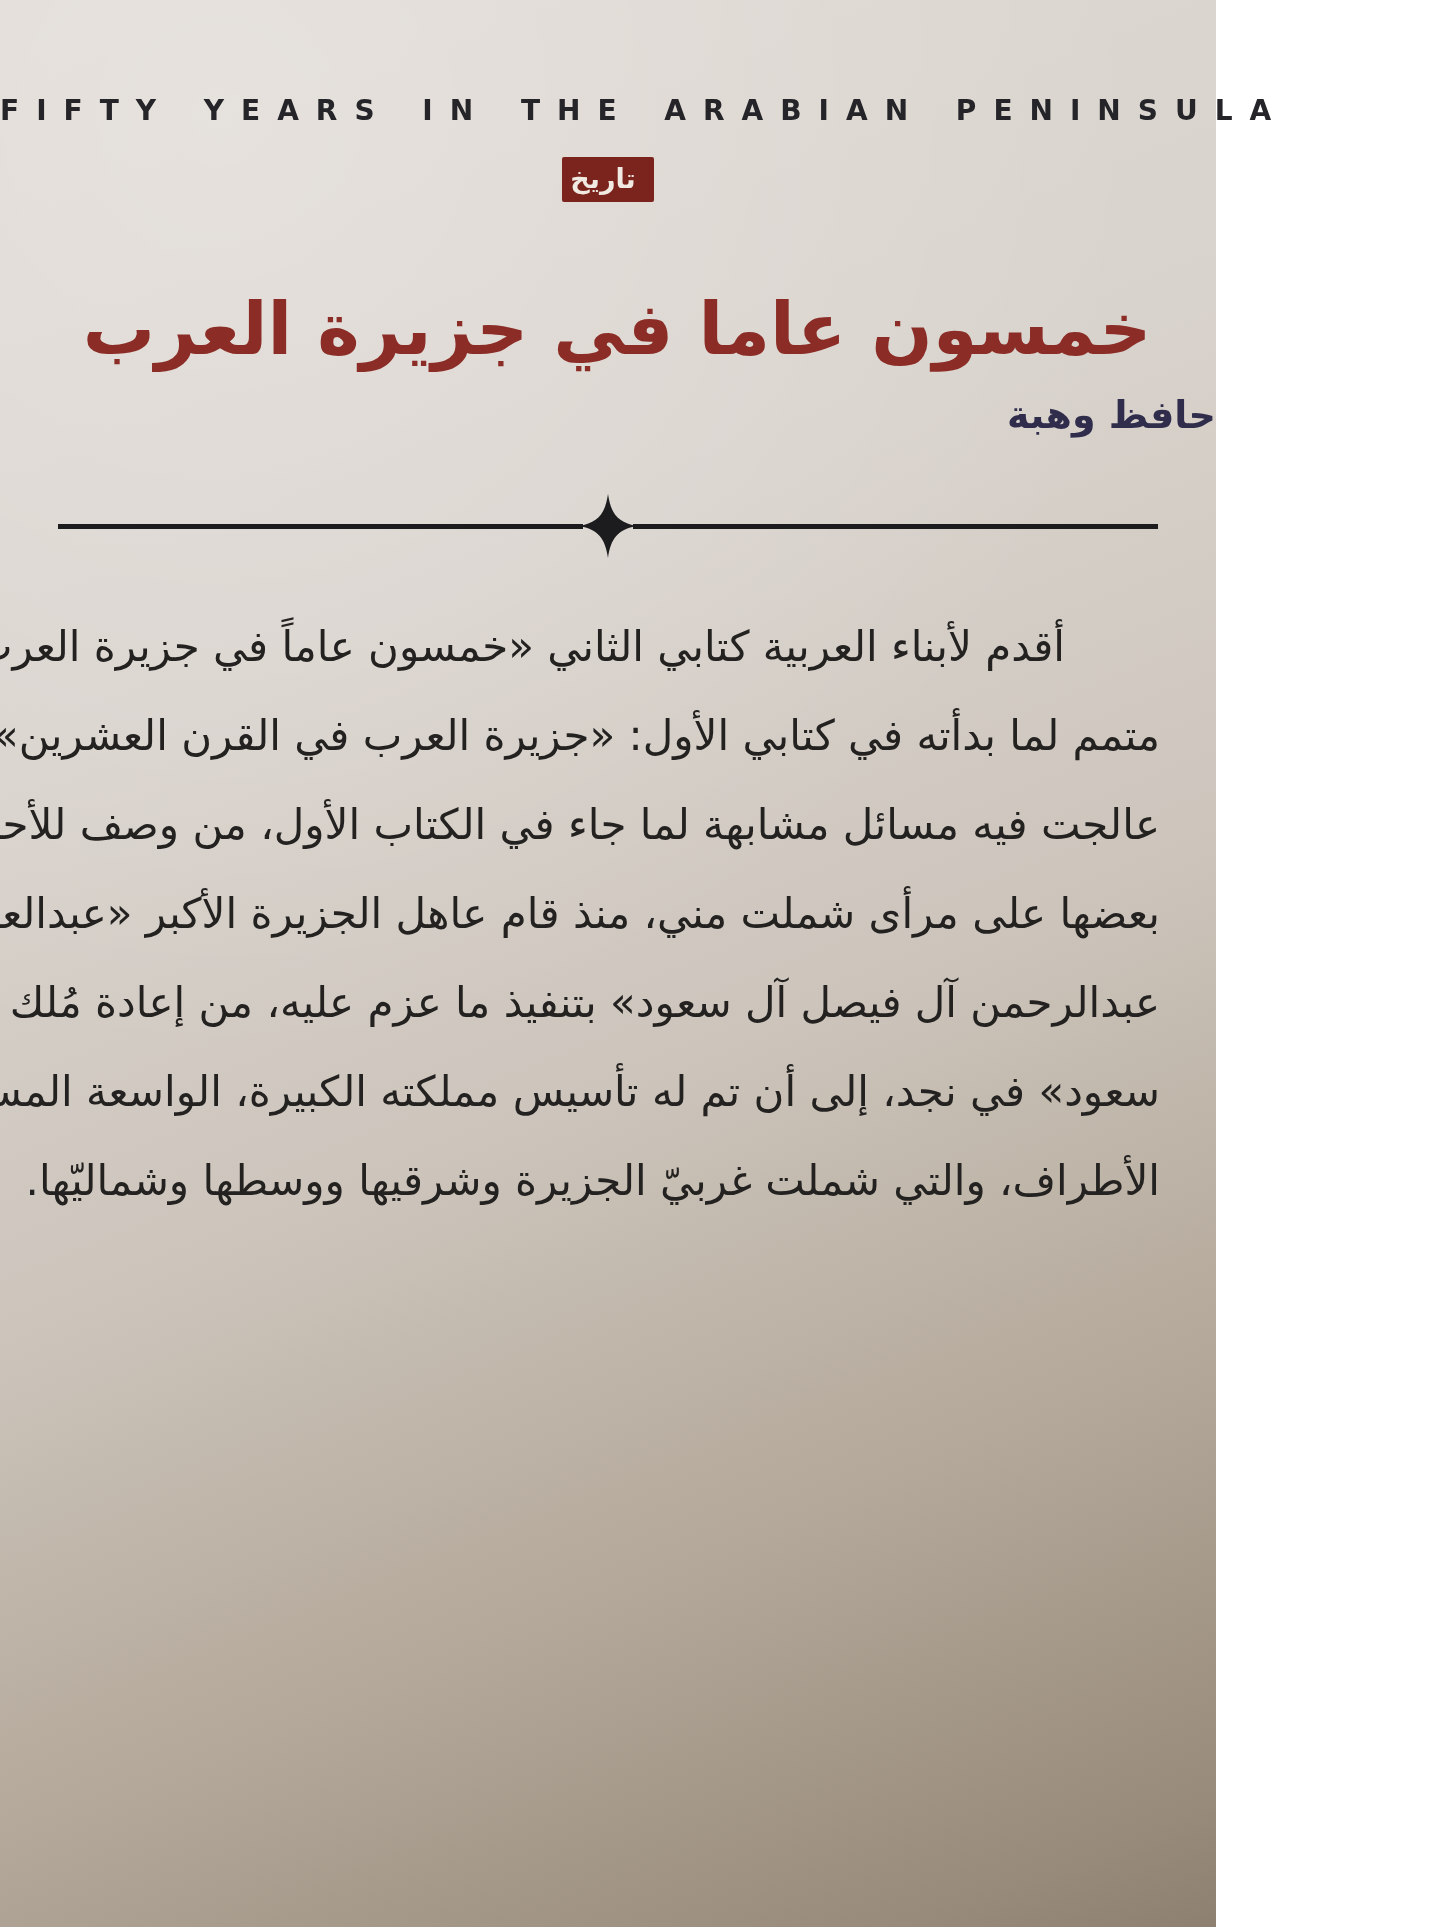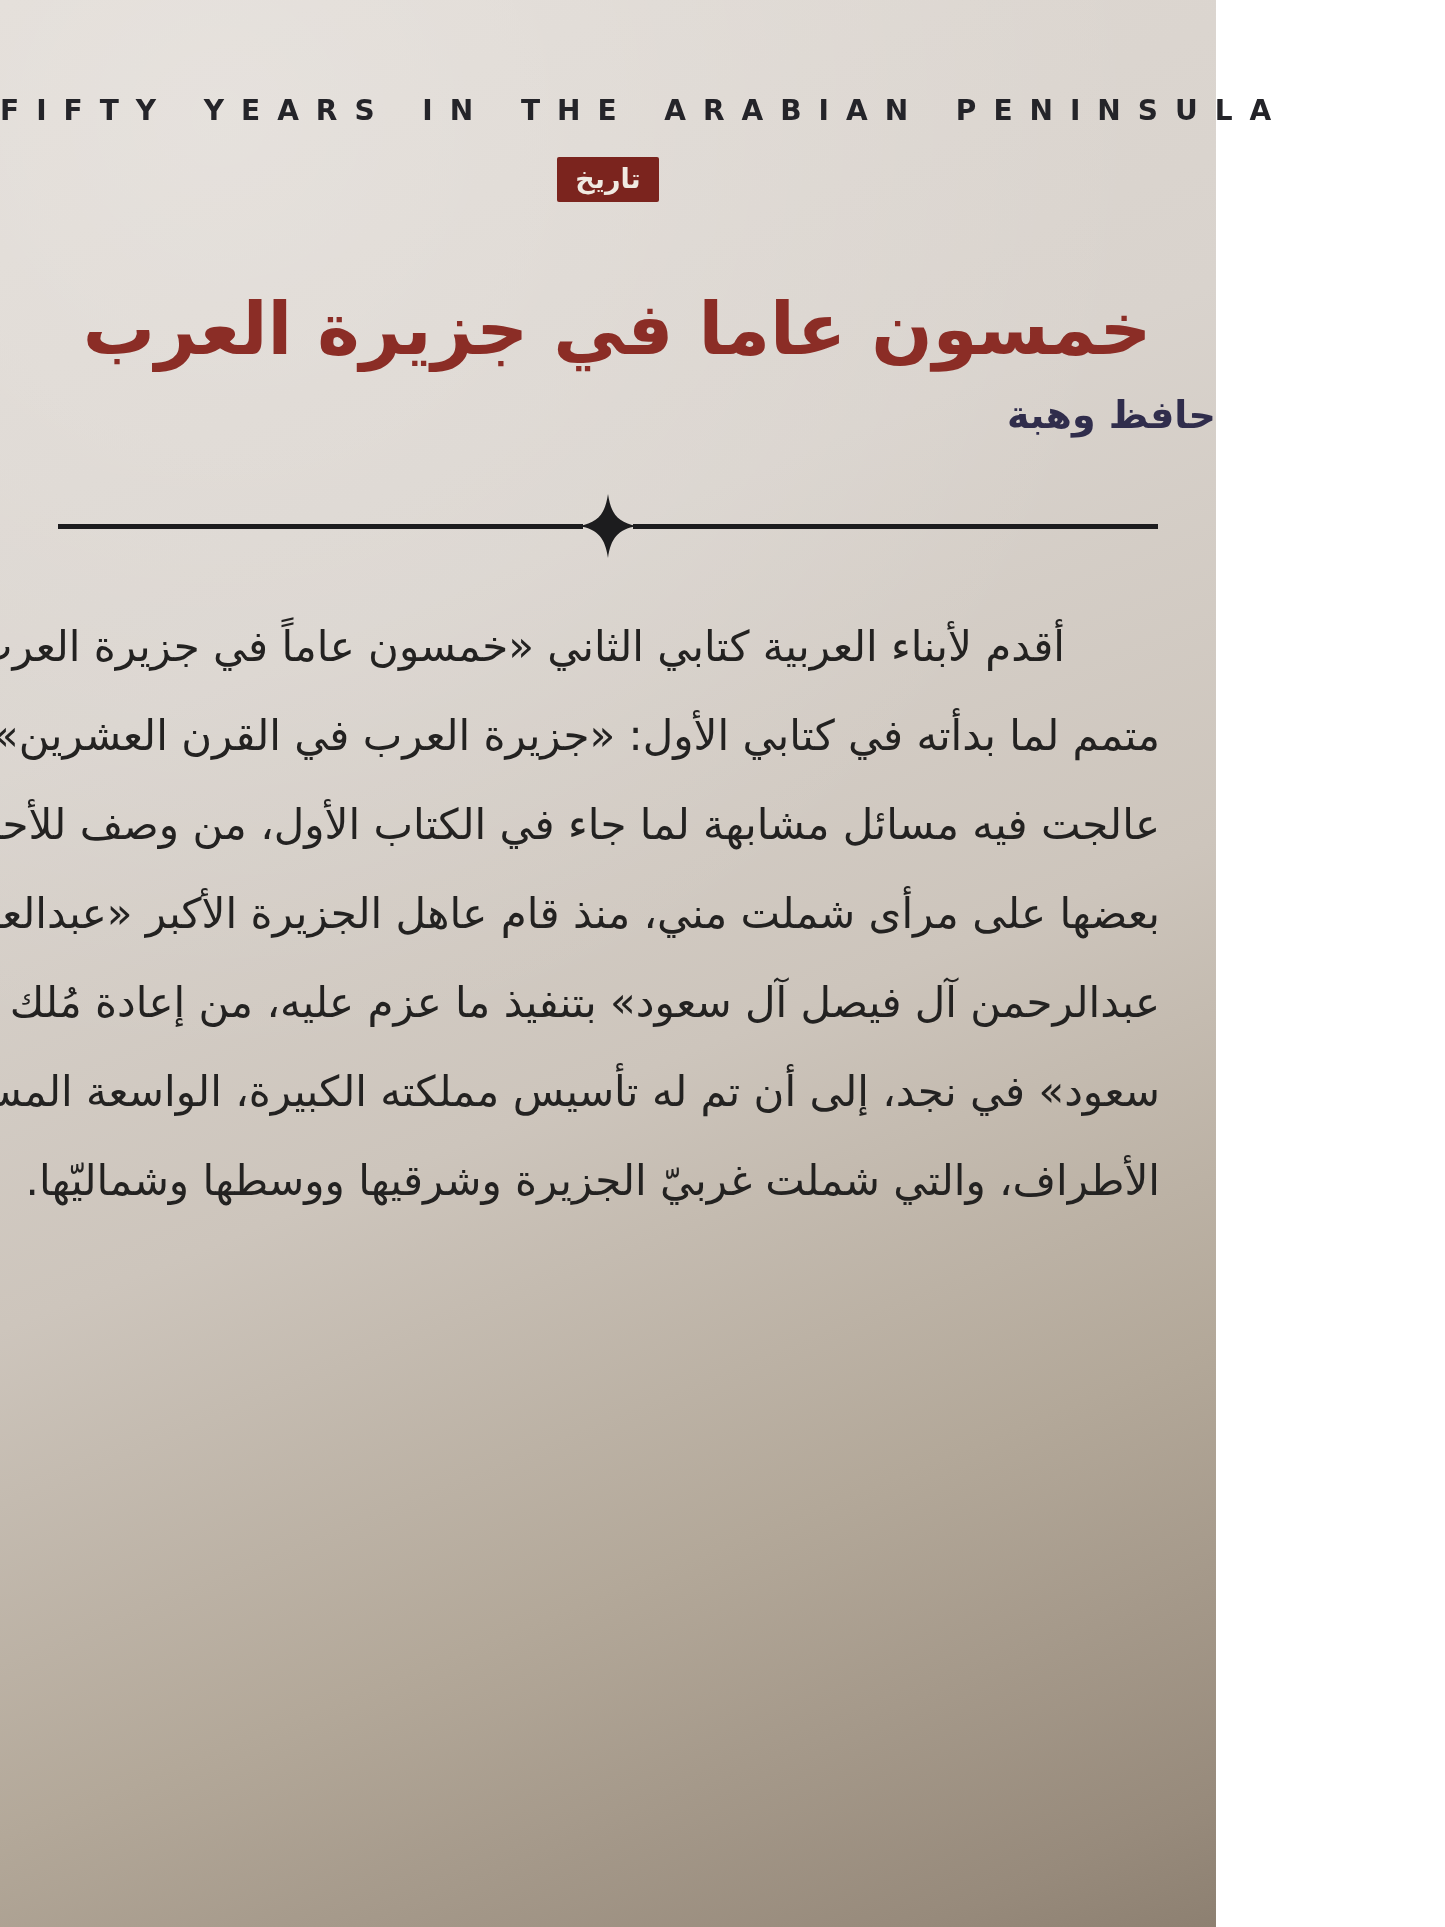--- a/index.html
+++ b/index.html
@@ -41,21 +41,21 @@
 
   
   .badge-row { text-align: center; margin-top: 30px; }
   .badge {
     display: inline-block;
     background: #7b241e;
     color: #f0eae2;
     font-size: 27px;
     font-weight: bold;
     line-height: 1;
-    padding: 8px 18px 10px 18px;
+    padding: 8px 18px 10px 8px;
     border-radius: 2px;
     direction: rtl;
   }
 
   
   .title-ar {
     margin-top: 86px;
     text-align: center;
     direction: rtl;
     font-size: 72px;

